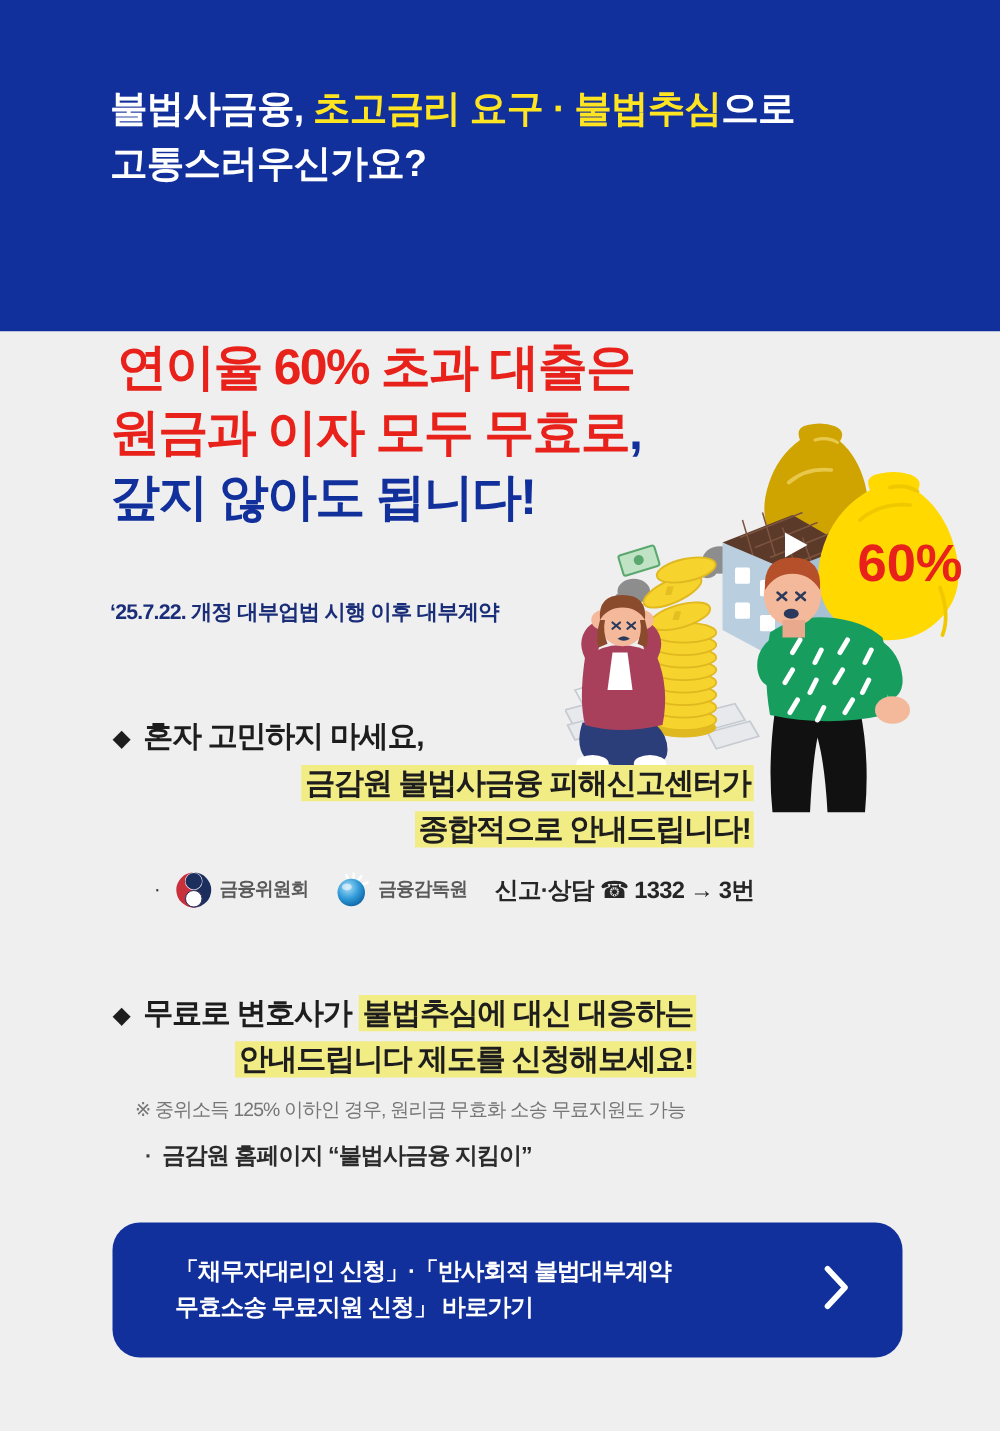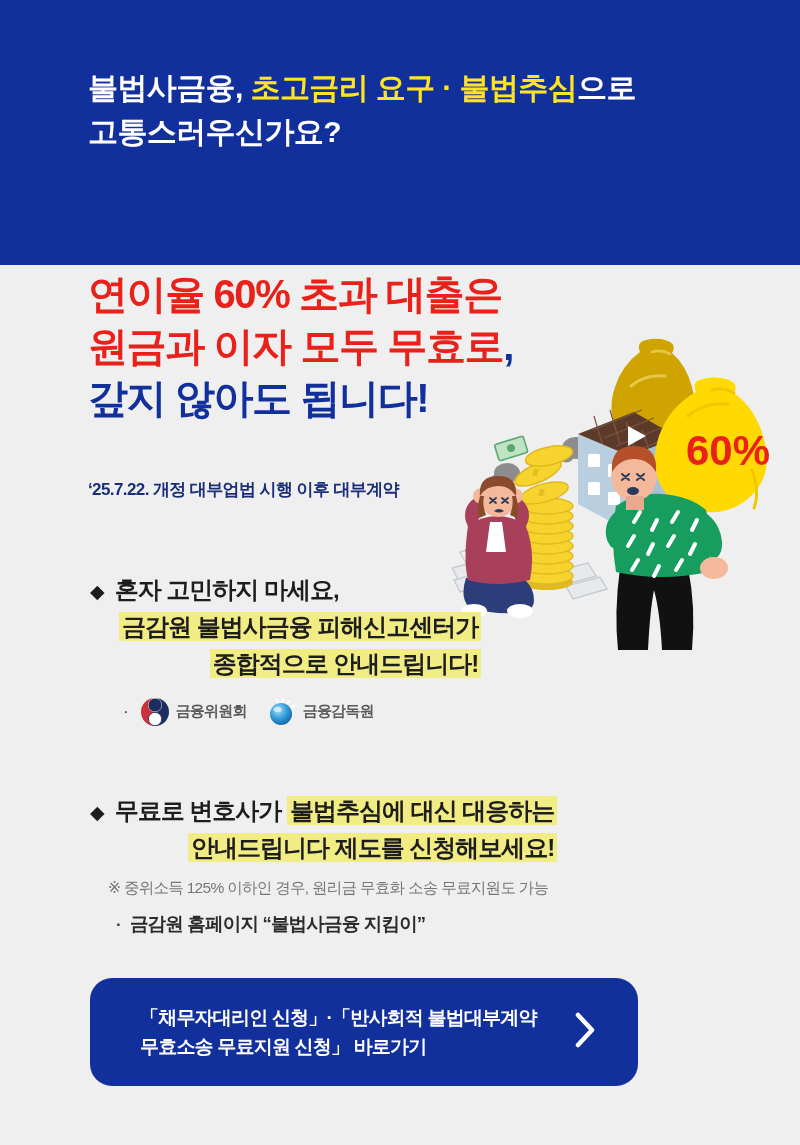--- a/index.html
+++ b/index.html
@@ -45,21 +45,21 @@
   .headline {
     position: absolute;
     left: 88px;
     top: 268px;
     font-size: 40px;
     font-weight: 700;
     line-height: 1.30;
     letter-spacing: -1.4px;
     white-space: nowrap;
   }
-  .hl-red  { color: #e8221a; }
+  .hl-red  { color: #e8221a; text-align: center; }
   .hl-navy { color: #12309b; }
 
   .subtitle {
     position: absolute;
     left: 88px;
     top: 478px;
     font-size: 17px;
     font-weight: 700;
     letter-spacing: -0.6px;
     color: #1a2d78;
@@ -158,21 +158,21 @@
     color: #2b2b2b;
     white-space: nowrap;
   }
   .sub-bullet .small-dot { margin-right: 9px; }
 
   
   .cta {
     position: absolute;
     left: 90px;
     top: 978px;
-    width: 548px;
+    width: 632px;
     height: 108px;
     background: #12309b;
     border-radius: 22px;
     display: flex;
     align-items: center;
     justify-content: space-between;
     padding: 0 40px 0 50px;
     cursor: pointer;
     border: none;
   }
@@ -411,20 +411,21 @@
             <path d="M15 14 L16 2"></path>
             <path d="M15 14 L22 4"></path>
             <path d="M15 14 L27 9"></path>
           </g>
           <circle cx="14" cy="17" r="11" fill="url(#fssGrad)"></circle>
           <ellipse cx="10.5" cy="12.5" rx="4" ry="2.8" fill="#ffffff" opacity="0.55"></ellipse>
         </svg>
       </span>
       <span class="agency-name">금융감독원</span>
 
+      <span class="phone-text">신고·상담 ☎ 1332 → 3번</span>
     </div>
   </div>
 
   <div class="section-two">
     <div class="bullet-row">
       <span class="diamond">◆</span>
       <span class="bullet-line"><span>무료로 변호사가 </span><span class="mark">불법추심에 대신 대응하는</span></span>
     </div>
     <div class="bullet-line indent">
       <span class="mark">안내드립니다 제도를 신청해보세요!</span>

